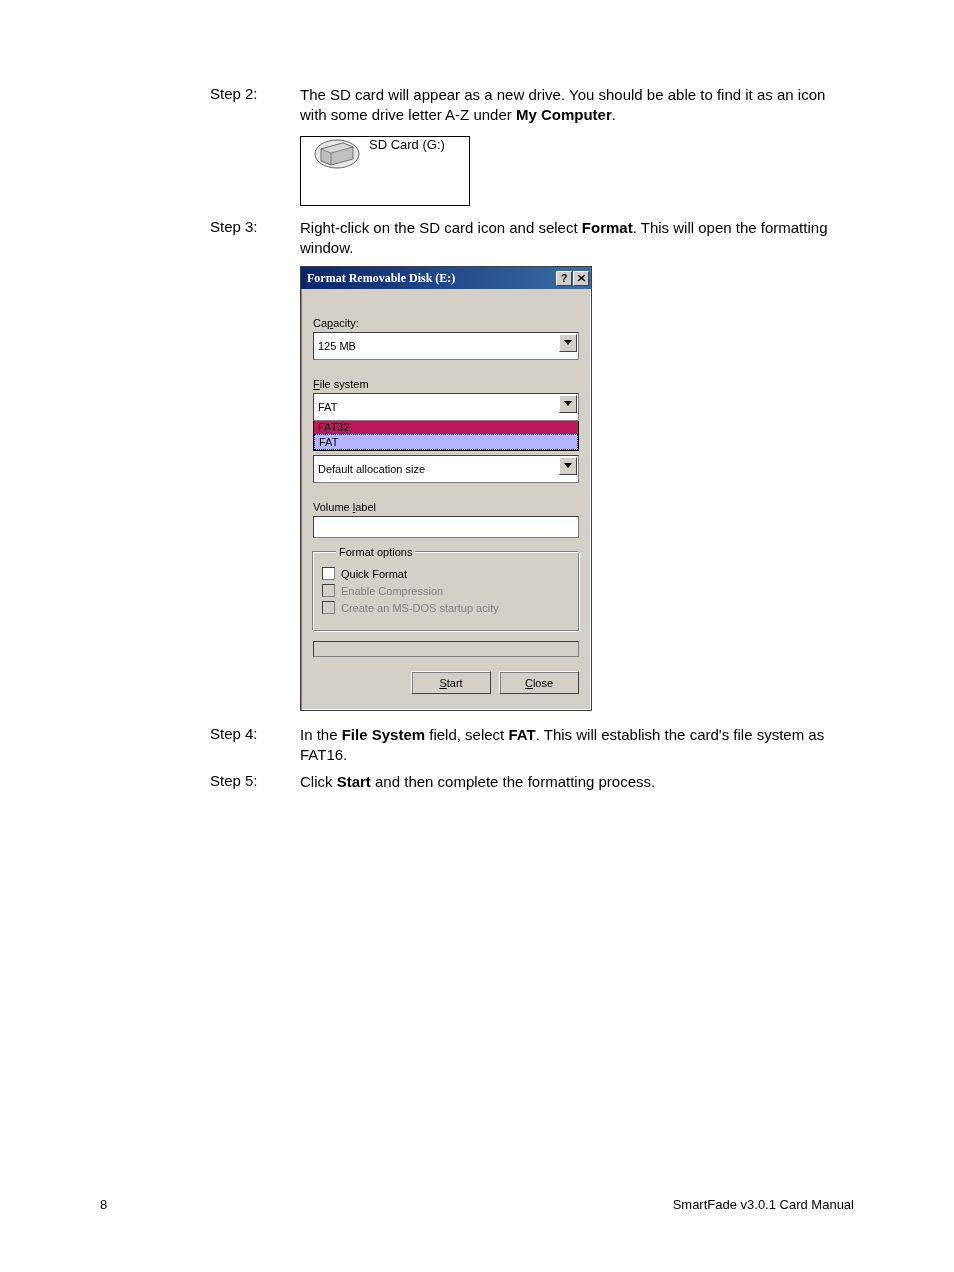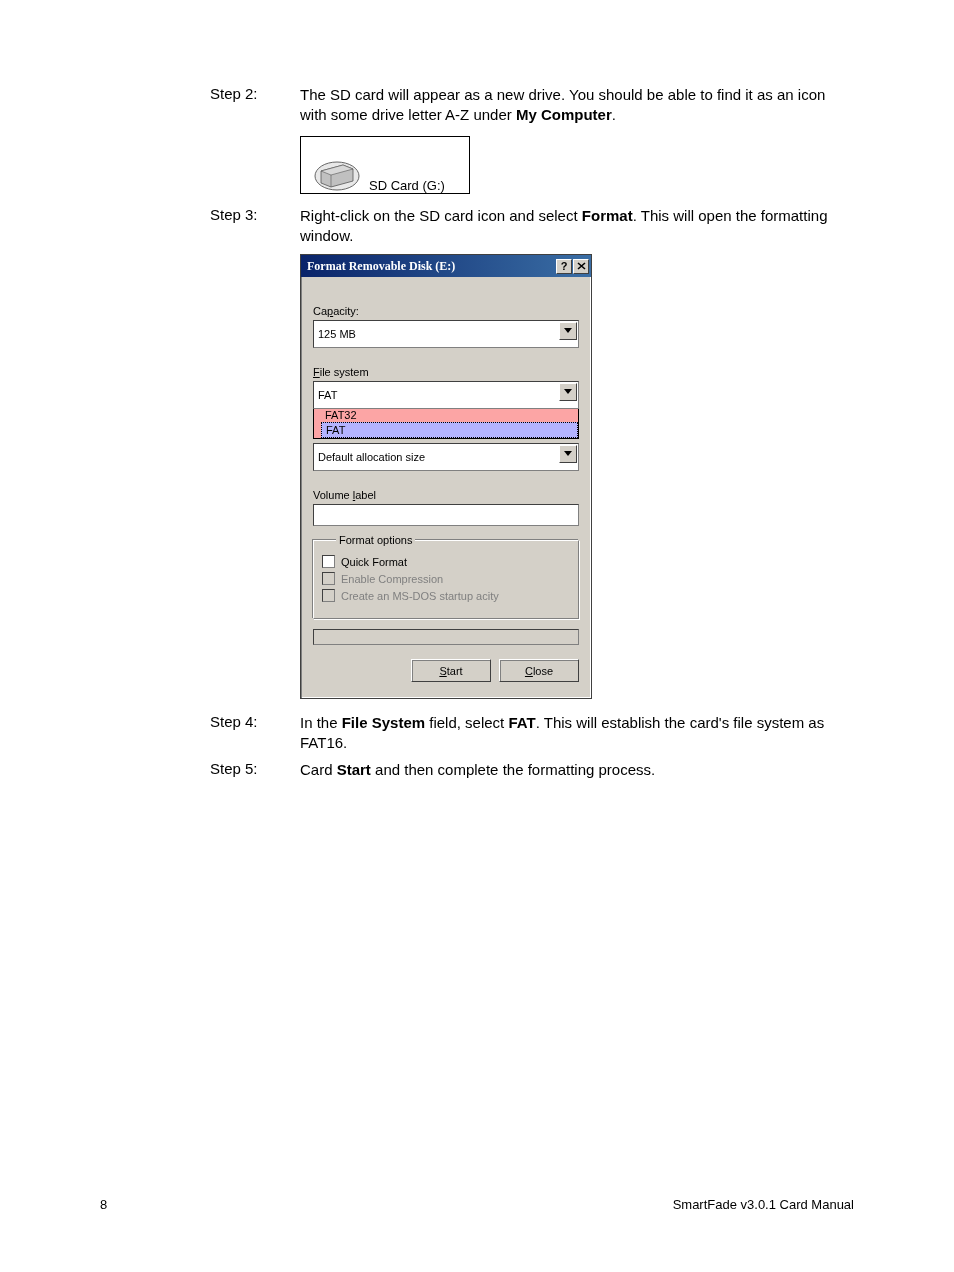--- a/index.html
+++ b/index.html
@@ -26,24 +26,24 @@
   .step-text {
     flex: 1;
     line-height: 1.35;
   }
   .step-text b { font-weight: bold; }
 
   
   .sdcard-box {
     border: 1px solid #000;
     width: 170px;
-    height: 58px;
+    height: 70px;
     margin: 10px 0 12px 90px;
     display: flex;
-    align-items: flex-end;
+    align-items: flex-start;
     padding-left: 12px;
     background: #fff;
   }
   .sdcard-icon {
     width: 48px; height: 34px;
     margin-right: 8px;
   }
   .sdcard-icon svg { width: 100%; height: 100%; }
   .sdcard-label { font-size: 13px; font-family: Tahoma, sans-serif; }
 
@@ -94,25 +94,24 @@
   .dropdown .dd-btn {
     position: absolute; right: 1px; top: 1px;
     width: 18px; height: 18px;
     background: #D4D0C8;
     border: 1px solid #fff;
     border-right-color: #404040; border-bottom-color: #404040;
     display: flex; align-items: center; justify-content: center;
   }
   .dd-btn svg { width: 8px; height: 6px; }
   .dd-list {
-    background: #fca5a5;
+    background: #be185d;
     border: 1px solid #000;
     border-top: none;
     margin-top: -1px;
-    padding-left: 7px;
   }
   .dd-item { padding: 1px 4px; }
   .dd-item.sel {
     background: #B4B4FF;
     border: 1px dotted #000;
   }
   .textbox {
     height: 22px;
     background: #fff;
     border: 1px solid #808080;
@@ -298,21 +297,21 @@
   <div class="step-row">
     <div class="step-label">Step 4:</div>
     <div class="step-text">
       <span>In the </span><b>File System</b><span> field, select </span><b>FAT</b><span>. This will establish the card's file system as FAT16.</span>
     </div>
   </div>
 
   <div class="step-row">
     <div class="step-label">Step 5:</div>
     <div class="step-text">
-      <span>Card </span><b>Start</b><span> and then complete the formatting process.</span>
+      <span>Click </span><b>Start</b><span> and then complete the formatting process.</span>
     </div>
   </div>
 
 </div>
 
 <div class="footer">
   <span>8</span>
   <span>SmartFade v3.0.1 Card Manual</span>
 </div>
 

